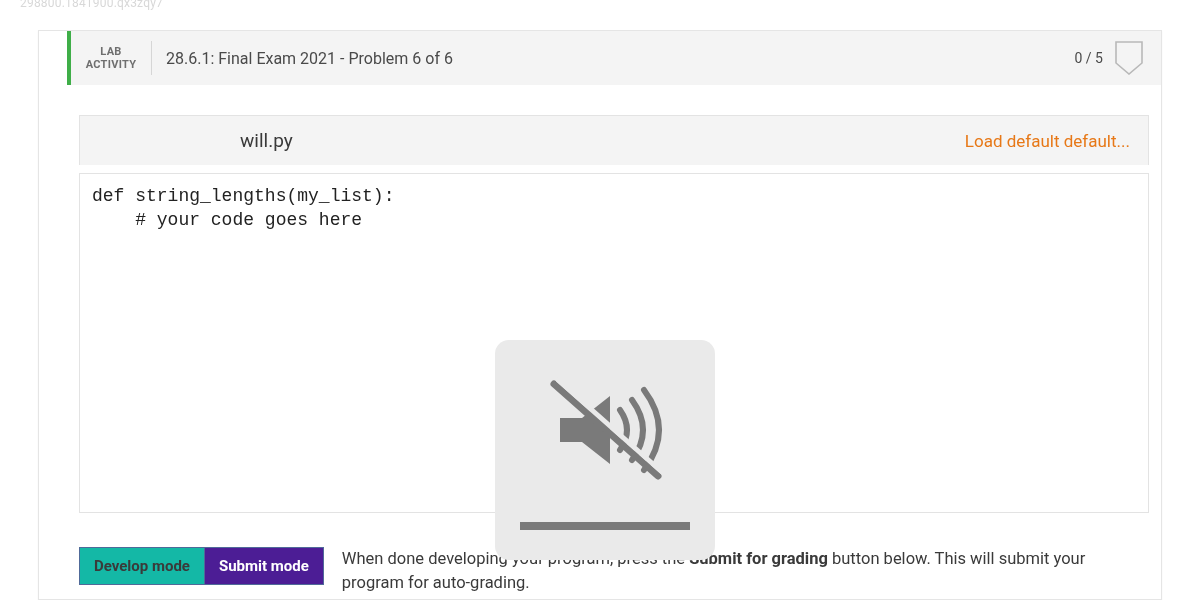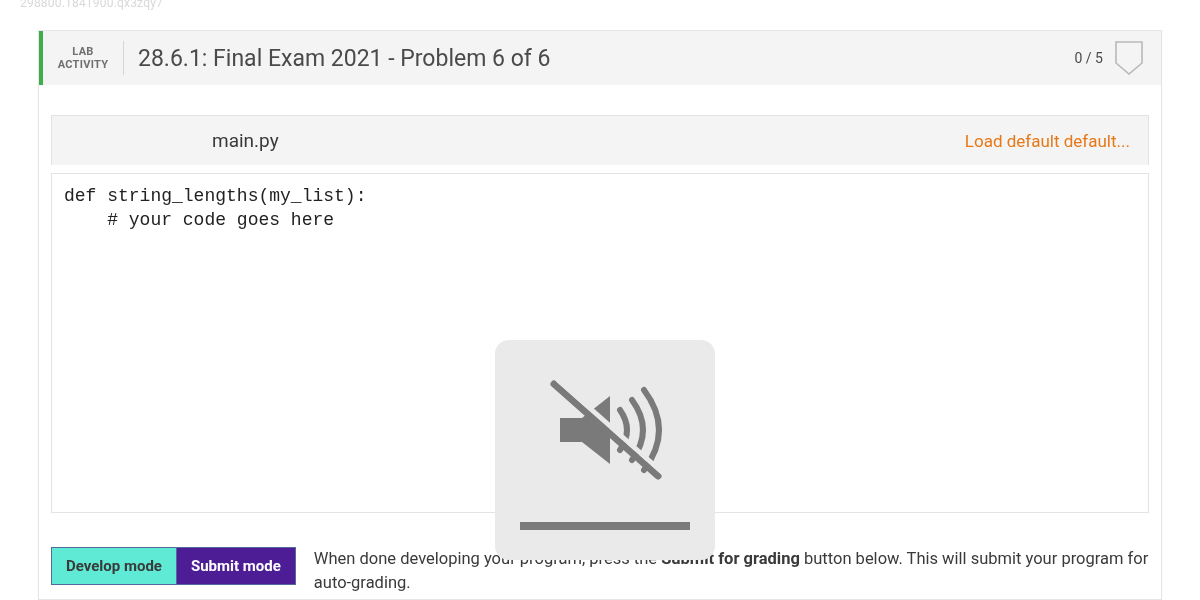--- a/index.html
+++ b/index.html
@@ -21,20 +21,21 @@
   }
   .lab-card {
     position: absolute;
     top: 30px;
     left: 38px;
     right: 38px;
     bottom: 0;
     border: 1px solid #e5e5e5;
     box-shadow: 0 1px 2px rgba(0,0,0,0.04);
     background: #fff;
+    padding-left: 28px;
   }
   .lab-header {
     display: flex;
     align-items: center;
     height: 54px;
     background: #f4f4f4;
     border-left: 4px solid #3fae48;
     padding-right: 18px;
   }
   .lab-badge {
@@ -47,21 +48,21 @@
     letter-spacing: 0.3px;
   }
   .lab-badge-divider {
     width: 1px;
     height: 34px;
     background: #d6d6d6;
     margin-right: 14px;
   }
   .lab-title {
     flex: 1;
-    font-size: 23px;
+    font-size: 16px;
     font-weight: 400;
     color: #4a4a4a;
   }
   .lab-score {
     font-size: 14px;
     color: #4a4a4a;
     margin-right: 12px;
   }
   .shield-icon {
     width: 28px;
@@ -116,21 +117,21 @@
     height: 38px;
     padding: 0 14px;
     font-size: 15px;
     font-weight: 700;
     border: 1px solid #506a99;
     display: flex;
     align-items: center;
     cursor: pointer;
   }
   .mode-develop {
-    background: #5eead4;
+    background: #14b8a6;
     color: #3a3a3a;
     border-right: none;
   }
   .mode-submit {
     background: #4c1d95;
     color: #fff;
   }
   .mode-help {
     margin-left: 18px;
     font-size: 16.5px;
@@ -182,21 +183,21 @@
     <div class="lab-title">28.6.1: Final Exam 2021 - Problem 6 of 6</div>
     <div class="lab-score">0 / 5</div>
     <span class="shield-icon">
       <svg viewBox="0 0 28 34">
         <path d="M1 1 H27 V22 L14 33 L1 22 Z" fill="none" stroke="#b8b8b8" stroke-width="1.6"></path>
       </svg>
     </span>
   </div>
 
   <div class="editor-header">
-    <div class="filename">main.py</div>
+    <div class="filename">will.py</div>
     <div class="load-template">Load default default...</div>
   </div>
 
   <textarea class="code-area" spellcheck="false" style="">def string_lengths(my_list):
     # your code goes here</textarea>
 
   <div class="mode-row">
     <div class="mode-btn mode-develop">Develop mode</div>
     <div class="mode-btn mode-submit">Submit mode</div>
     <div class="mode-help">

